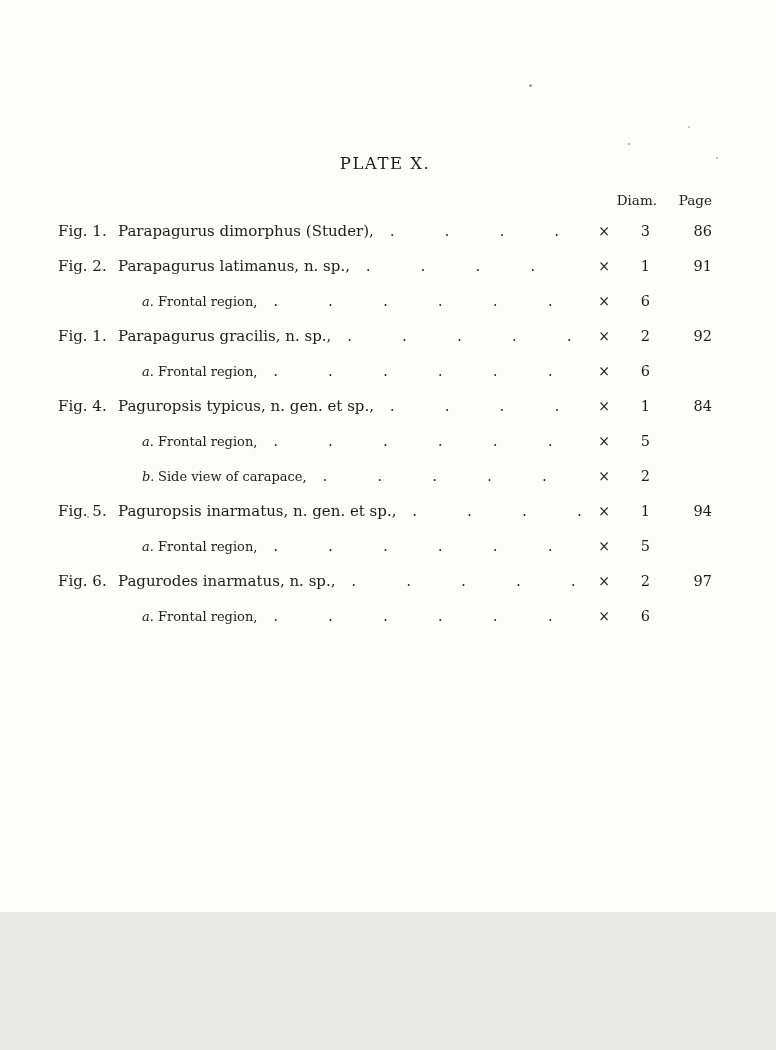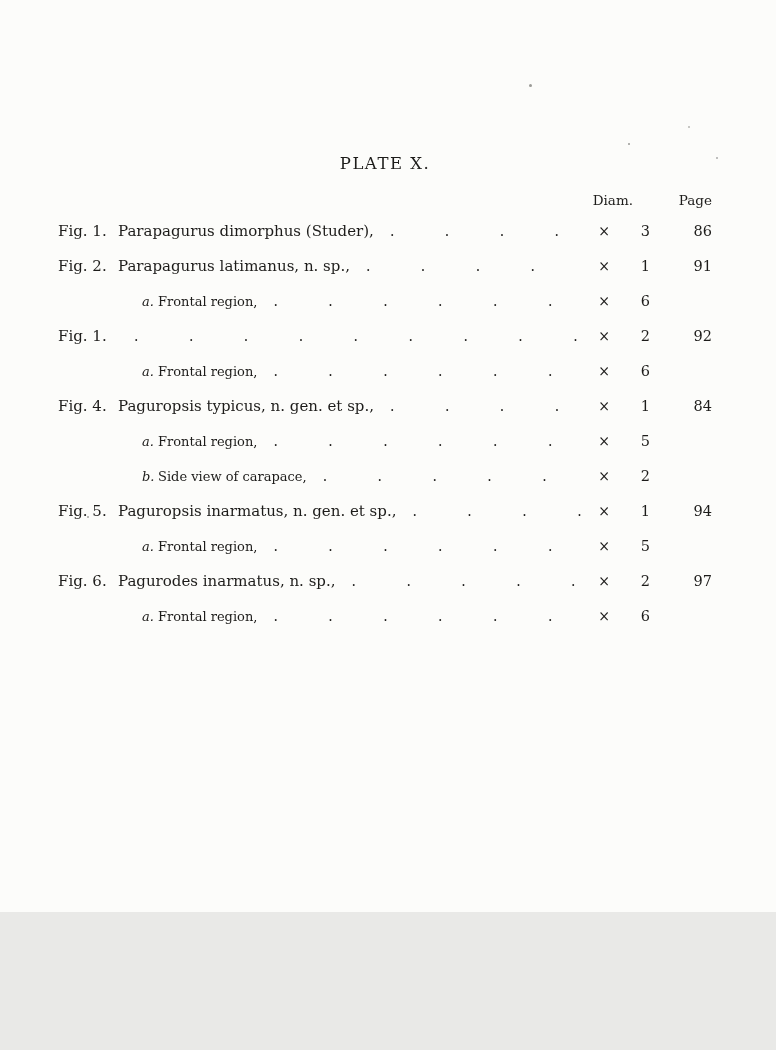--- a/index.html
+++ b/index.html
@@ -23,21 +23,20 @@
     margin-bottom: 14px;
   }
   .header-row {
     display: flex;
     justify-content: flex-end;
     align-items: baseline;
     font-size: 13.5px;
     line-height: 20px;
     height: 20px;
     margin-bottom: 4px;
-    gap: 24px;
   }
   .h-diam { width: 62px; text-align: right; position: relative; left: 7px; }
   .h-page { width: 62px; text-align: right; }
   .group { margin-bottom: 8px; }
   .row {
     display: flex;
     align-items: flex-start;
     height: 27px;
     line-height: 27px;
     font-size: 15px;
@@ -119,20 +118,21 @@
       <span class="leader">. . . . . . . . . . . . . .</span>
       <span class="times">×</span>
       <span class="diam">6</span>
       <span class="pagecol"></span>
     </div>
   </div>
 
   <div class="group">
     <div class="row main">
       <span class="fig">Fig. 1.</span>
+      <span class="name"><span class="species">Parapagurus gracilis</span><span class="rest">, n. sp.,</span></span>
       <span class="leader">. . . . . . . . . . . . . .</span>
       <span class="times">×</span>
       <span class="diam">2</span>
       <span class="pagecol">92</span>
     </div>
     <div class="row sub">
       <span class="sub-label">a.</span>
       <span class="sub-text">Frontal region,</span>
       <span class="leader">. . . . . . . . . . . . . .</span>
       <span class="times">×</span>

